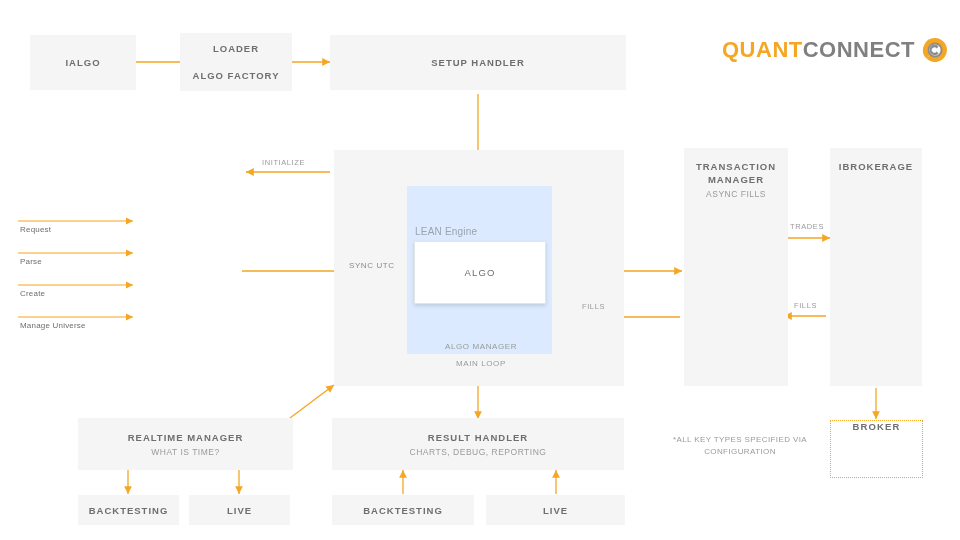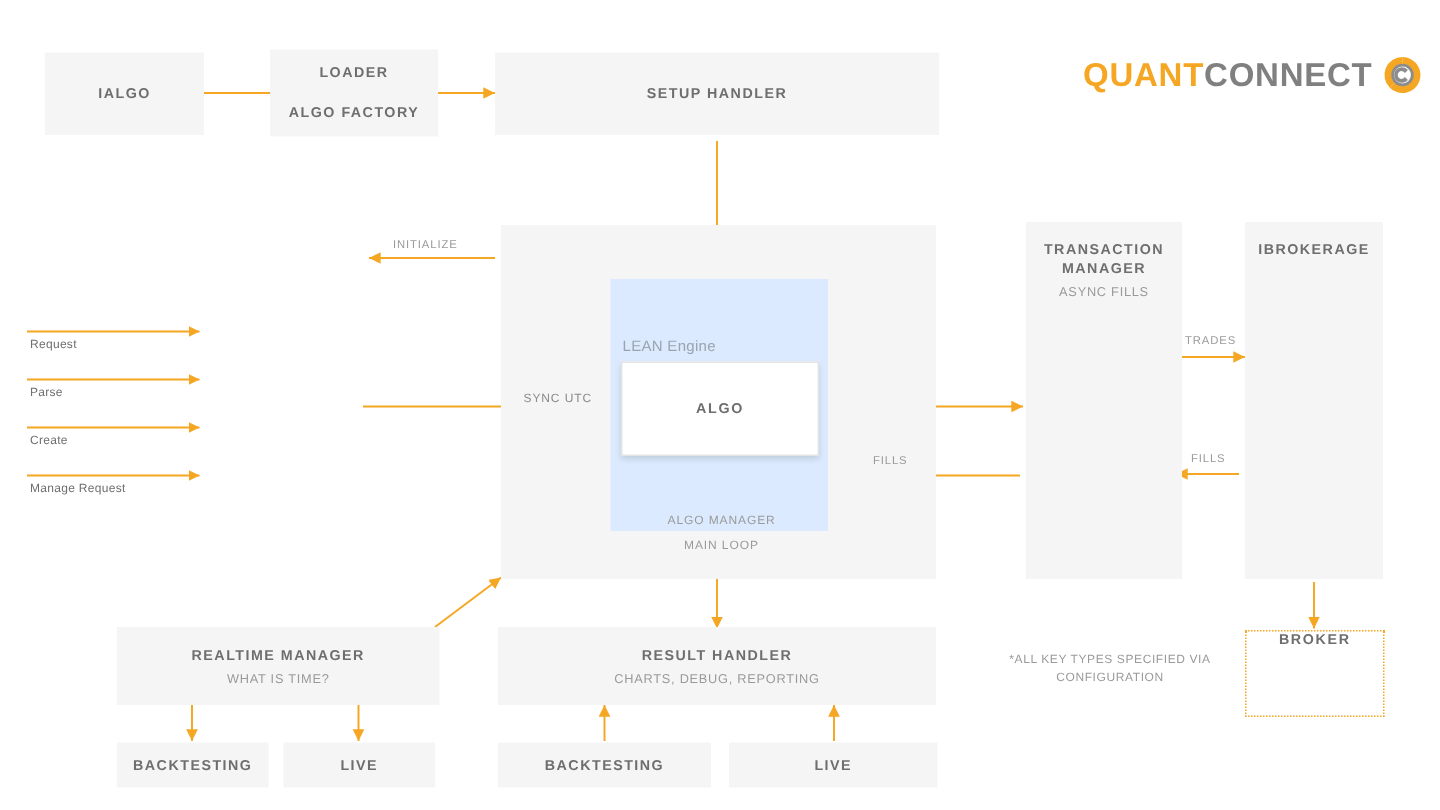--- a/index.html
+++ b/index.html
@@ -63,21 +63,21 @@
     position: absolute;
     background: #ffffff;
     border: 1px solid #e4e4e4;
     box-shadow: 0 2px 4px rgba(0,0,0,0.13);
     display: flex;
     align-items: center;
     justify-content: center;
   }
   .algo-card span {
     font-size: 9.5px;
-    font-weight: bold;
+    font-weight: normal;
     letter-spacing: 1.1px;
     color: #6e6e6e;
   }
   .flow-label {
     position: absolute;
     font-size: 7.5px;
     letter-spacing: 0.6px;
     color: #9a9a9a;
     white-space: nowrap;
     text-transform: uppercase;
@@ -222,21 +222,21 @@
   <div class="flow-label" style="left:445px; top:342px; font-size:8px;">ALGO MANAGER</div>
   <div class="flow-label" style="left:456px; top:359px; font-size:8px;">MAIN LOOP</div>
 
   <div class="flow-label" style="left:262px; top:158px;">INITIALIZE</div>
 
   <div class="flow-label" style="left:349px; top:261px; font-size:8px; color:#8a8a8a;">SYNC UTC</div>
 
   <div class="side-label" style="left:20px; top:225px;">Request</div>
   <div class="side-label" style="left:20px; top:257px;">Parse</div>
   <div class="side-label" style="left:20px; top:289px;">Create</div>
-  <div class="side-label" style="left:20px; top:321px;">Manage Request</div>
+  <div class="side-label" style="left:20px; top:321px;">Manage Universe</div>
 
   <div class="box" style="left:684px; top:148px; width:104px; height:238px; justify-content:flex-start; padding-top:12px;">
     <div class="box-title" style="width:84px;">TRANSACTION MANAGER</div>
     <div class="box-sub">ASYNC FILLS</div>
   </div>
 
   <div class="box" style="left:830px; top:148px; width:92px; height:238px; justify-content:flex-start; padding-top:12px;">
     <div class="box-title">IBROKERAGE</div>
   </div>
 

